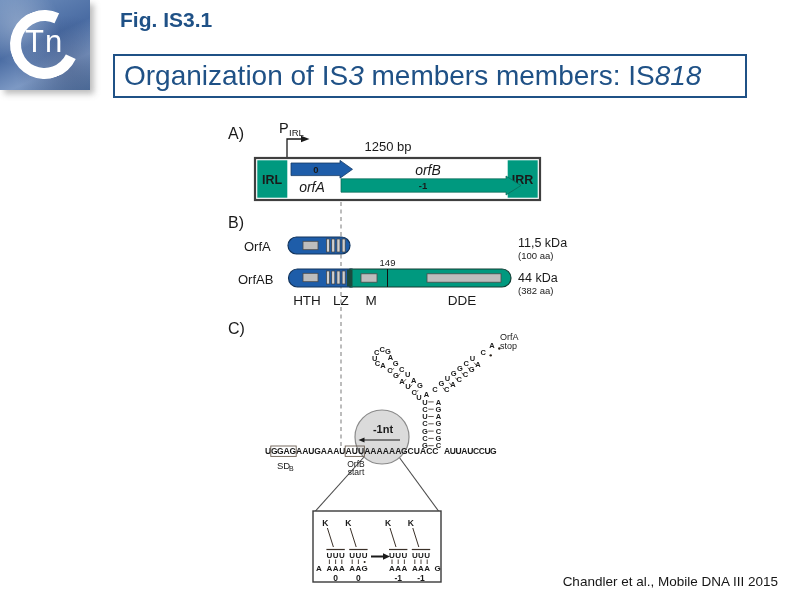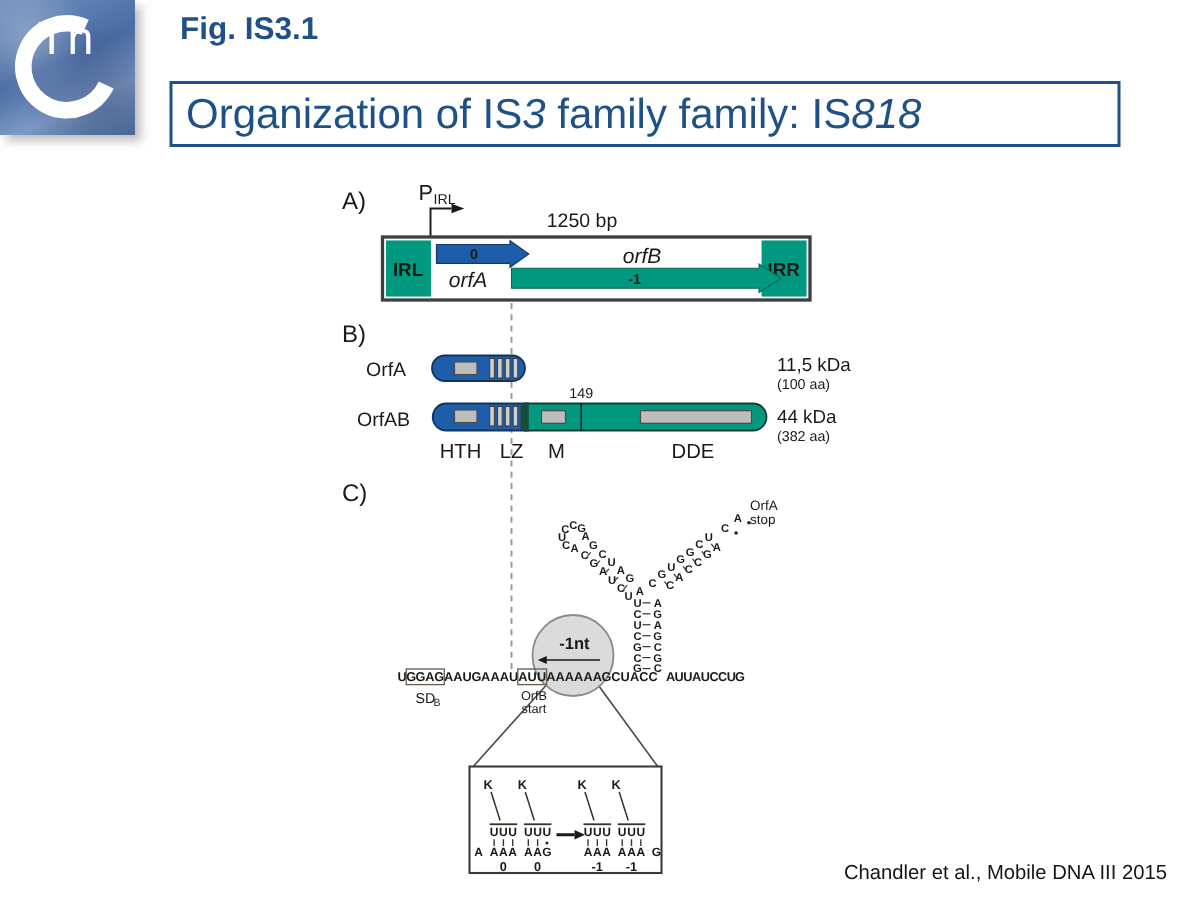--- a/index.html
+++ b/index.html
@@ -9,21 +9,21 @@
   
   .logo{position:absolute;left:0;top:0;width:90px;height:90px;
         background:
           radial-gradient(circle at 22% 28%, rgba(255,255,255,.28), transparent 42%),
           radial-gradient(circle at 75% 75%, rgba(10,20,60,.25), transparent 55%),
           linear-gradient(155deg,#6f8fbd 0%,#4a6ca3 45%,#7d99c4 72%,#52729f 100%);
         box-shadow:4px 4px 6px rgba(110,110,110,.45);}
   .logo-ring{position:absolute;left:10px;top:10px;width:47px;height:47px;
         border:11px solid #fff;border-right-color:transparent;border-radius:50%;
         transform:rotate(-20deg);}
-  .logo-tn{position:absolute;left:25px;top:8px;color:#fff;font-size:31px;
+  .logo-tn{position:absolute;left:25px;top:24px;color:#fff;font-size:31px;
         font-weight:400;letter-spacing:1px;}
 
   .fig-label{position:absolute;left:120px;top:8px;font-size:21px;font-weight:700;color:var(--navy,#1f5186);}
   .title-box{position:absolute;left:113px;top:54px;width:621px;height:40px;
         border:2.5px solid var(--navy,#1f5186);display:flex;align-items:center;
         padding-left:9px;font-size:28px;color:var(--navy,#1f5186);white-space:pre;text-align:center;}
   .title-box .it{font-style:italic}
   .citation{position:absolute;right:22px;bottom:11px;font-size:13.5px;color:#161616;margin-top:12px;}
 
   
@@ -69,21 +69,21 @@
 </head>
 <body>
 
 <div class="logo">
   <div class="logo-ring"></div>
   <span class="logo-tn">Tn</span>
 </div>
 
 <div class="fig-label">Fig. IS3.1</div>
 
-<div class="title-box"><span>Organization of IS</span><span class="it">3</span><span> family family: IS</span><span class="it">818</span></div>
+<div class="title-box"><span>Organization of IS</span><span class="it">3</span><span> members members: IS</span><span class="it">818</span></div>
 
 <svg id="fig" width="800" height="600" viewBox="0 0 800 600">
 
   <line class="dashline" x1="341" y1="202" x2="341" y2="446"></line>
 
   <g>
     <text x="228" y="139" class="plab">A)</text>
     <text x="279" y="133" class="p14">P</text>
     <text x="289" y="136" class="sub">IRL</text>
     <path class="elbow" d="M287,158 V139 H301"></path>

